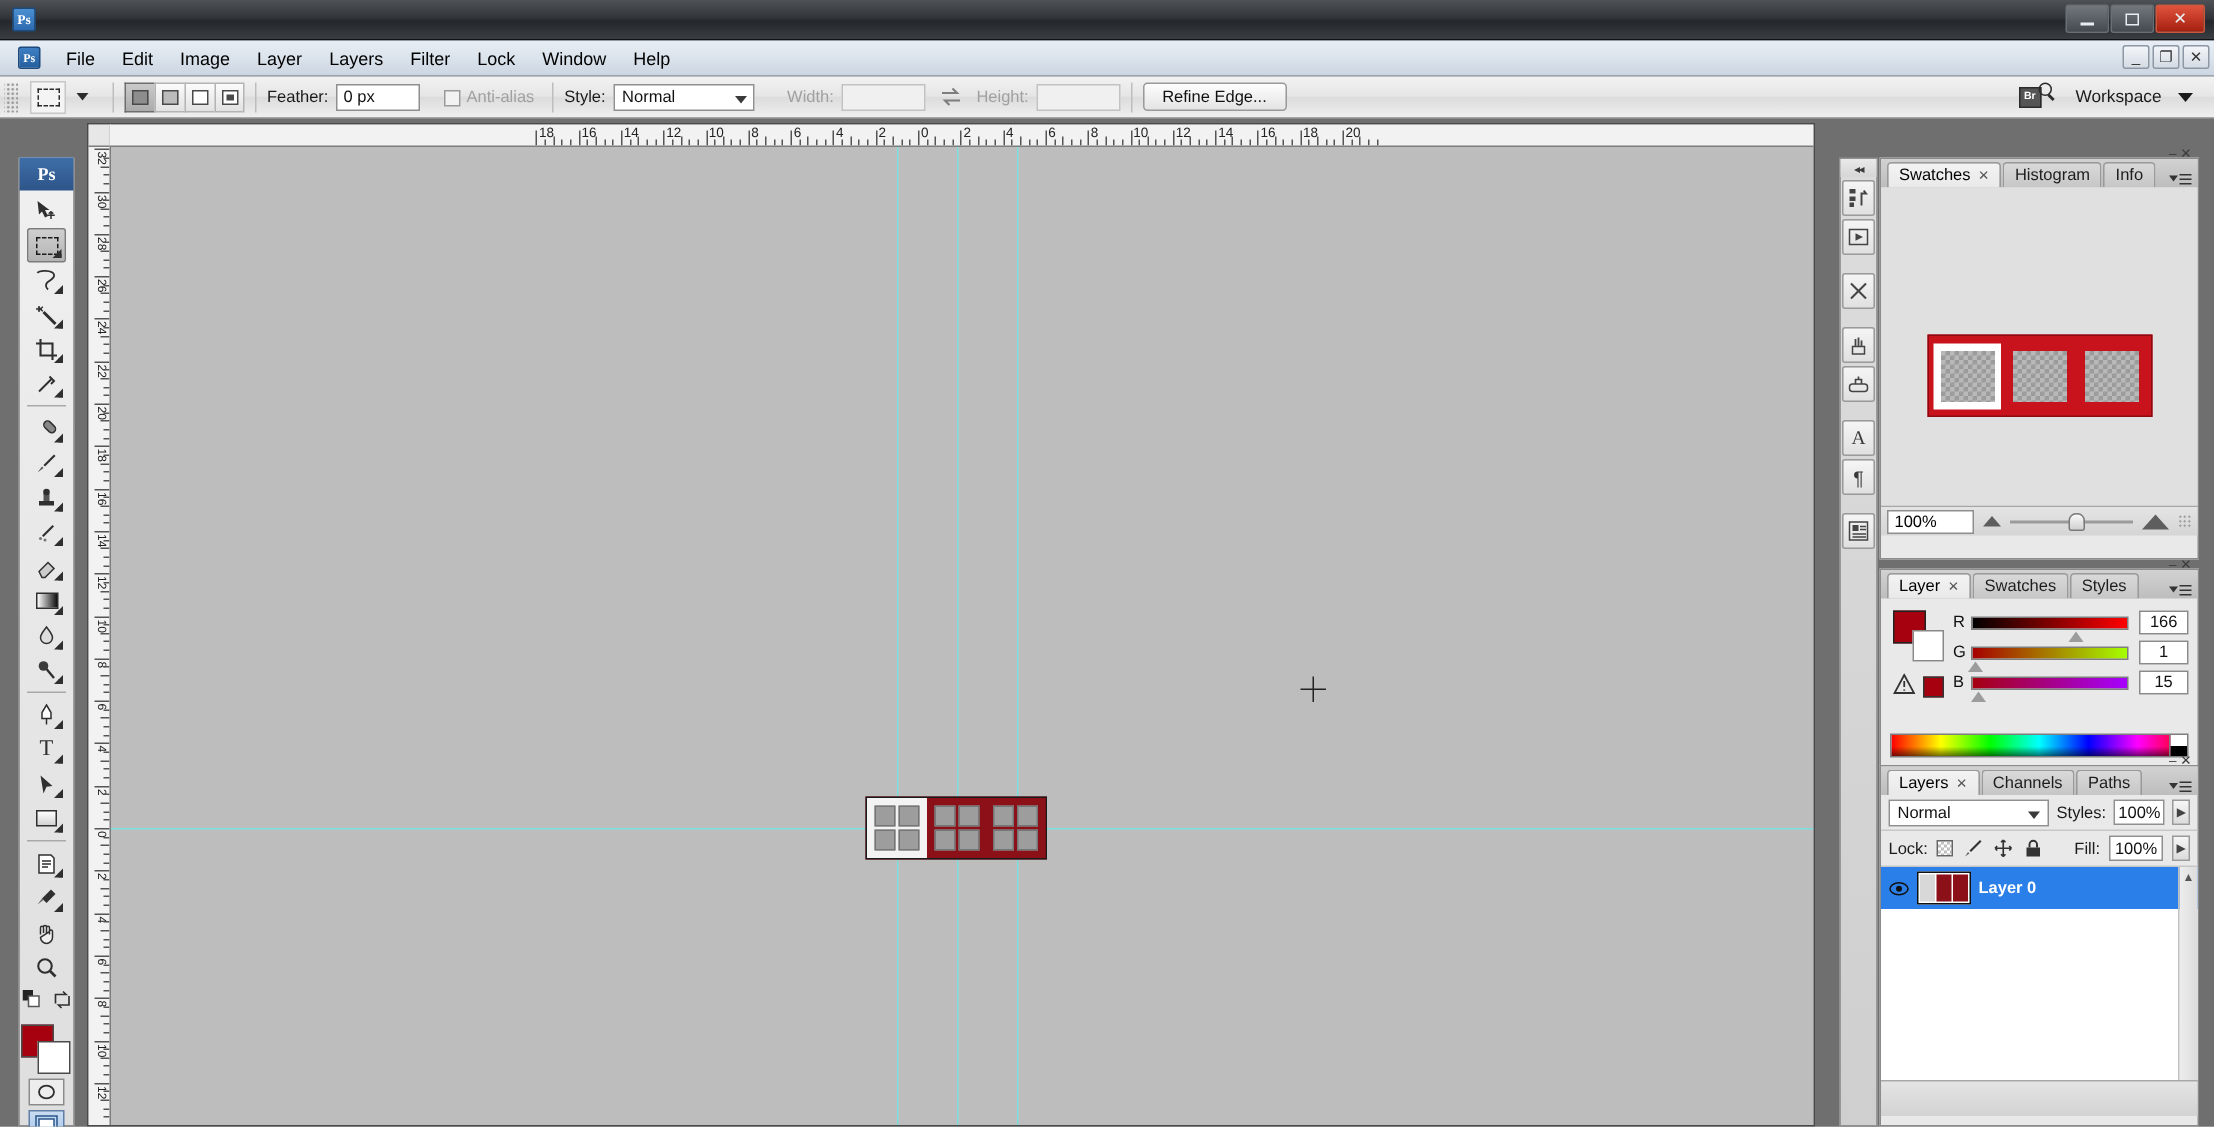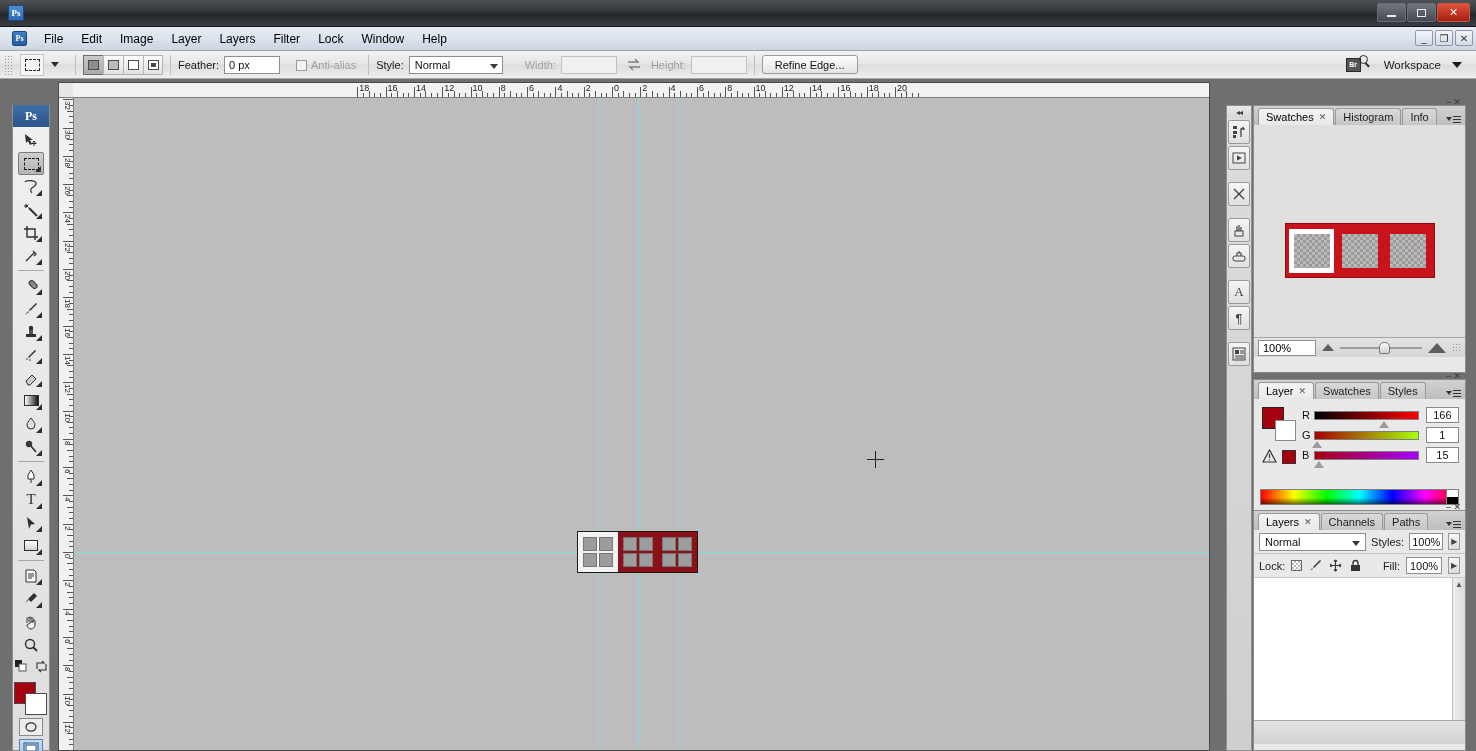--- a/index.html
+++ b/index.html
@@ -1114,20 +1114,34 @@
             <path d="M4 6V4a2.5 2.5 0 015 0v2" fill="none" stroke="#333" stroke-width="1.3"></path>
           </svg>
       </span>
       <div style="flex:1"></div>
       <span class="lbl" style="margin:0">Fill:</span>
       <div class="pct-field">100%</div>
       <div class="spin">▶</div>
     </div>
 
     <div class="lyr-list">
+      <div class="lyr-item selected">
+        <span class="eye">
+          <svg width="14" height="11" viewBox="0 0 14 11">
+              <ellipse cx="7" cy="5.5" rx="6" ry="4" fill="none" stroke="#111"></ellipse>
+              <circle cx="7" cy="5.5" r="2" fill="#111"></circle>
+            </svg>
+        </span>
+        <span class="lyr-thumb">
+          <span class="lt-cell w"></span>
+            <span class="lt-cell r"></span>
+            <span class="lt-cell r"></span>
+        </span>
+        <span class="lyr-name">Layer 0</span>
+      </div>
       <div class="lyr-scroll">
           <div class="up">▲</div>
         </div>
     </div>
     <div class="lyr-footer"></div>
   </div>
 
 </div>
 
 </body></html>

